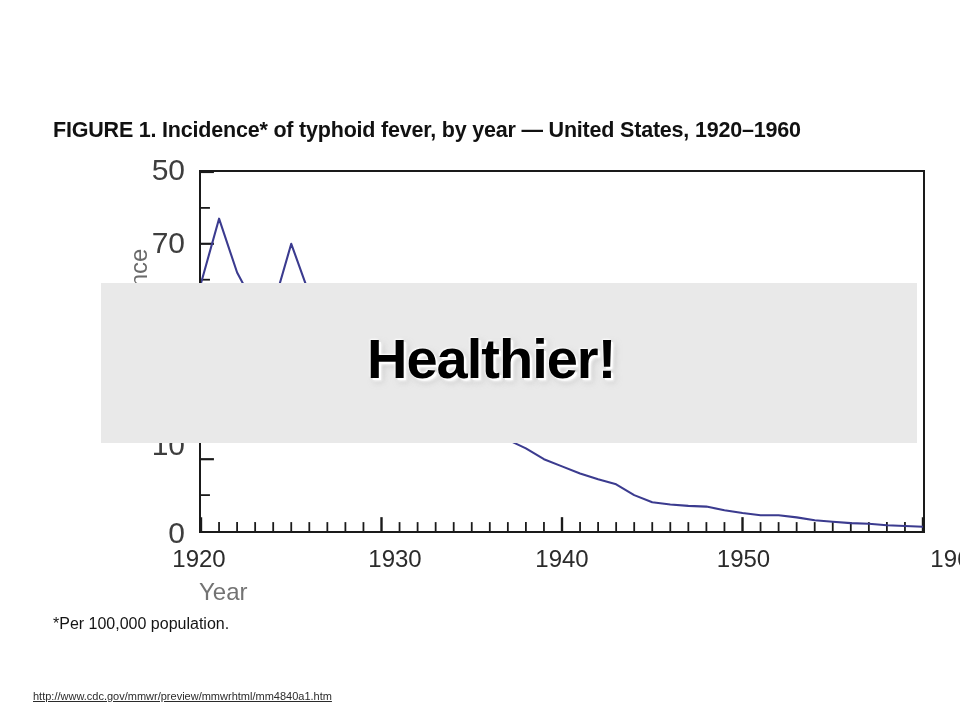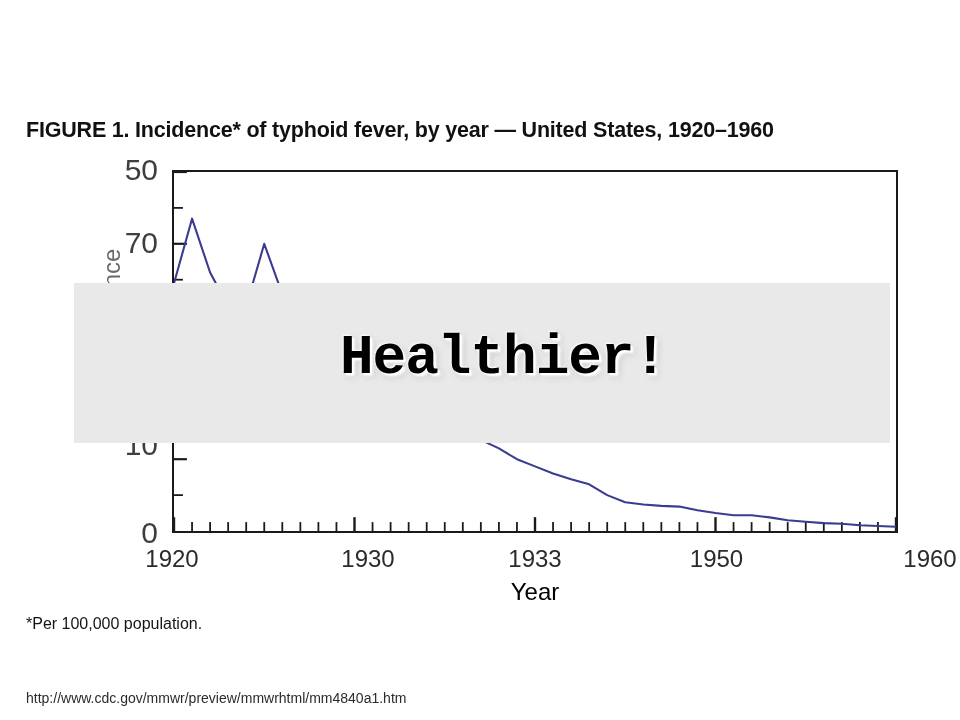--- a/index.html
+++ b/index.html
@@ -14,20 +14,21 @@
     overflow: hidden;
     font-family: "Liberation Sans", sans-serif;
     -webkit-font-smoothing: antialiased;
   }
 
   
   #slide {
     position: absolute;
     inset: 0;
     background: #ffffff;
+    margin-left: 27px;
   }
 
   
   #figure-title {
     position: absolute;
     left: 26px;
     top: 118px;
     width: 900px;
     font-family: "Liberation Sans", sans-serif;
     font-weight: bold;
@@ -93,24 +94,24 @@
     width: 726px;
     height: 28px;
   }
 
   
   #x-axis-title {
     position: absolute;
     left: 172px;
     top: 578px;
     width: 726px;
-    text-align: center;
+    text-align: left;
     font-family: "Liberation Sans", sans-serif;
     font-size: 24px;
-    color: #000000;
+    color: #737373;
   }
   #y-axis-title {
     position: absolute;
     left: 86px;
     top: 286px;
     width: 160px;
     text-align: center;
     font-family: "Liberation Sans", sans-serif;
     font-size: 24px;
     color: #6a6a6a;
@@ -125,43 +126,44 @@
     position: absolute;
     left: 26px;
     top: 615px;
     font-family: "Liberation Sans", sans-serif;
     font-size: 16px;
     color: #141414;
     white-space: nowrap;
   }
   #source-url {
     position: absolute;
-    left: 26px;
+    left: 6px;
     top: 690px;
     font-family: "Liberation Sans", sans-serif;
-    font-size: 14px;
+    font-size: 11px;
     color: #2b2b2b;
     white-space: nowrap;
+    text-decoration: underline;
   }
 
   
   #highlight-band {
     position: absolute;
     left: 74px;
     top: 283px;
     width: 816px;
     height: 160px;
     background: #e9e9e9;
     pointer-events: none;
   }
   #callout-text {
     position: absolute;
     left: 340px;
     top: 326px;
-    font-family: Liberation Mono, monospace;
+    font-family: Liberation Sans, sans-serif;
     font-weight: bold;
     font-size: 56px;
     letter-spacing: -1px;
     color: #000000;
     text-shadow:
        2px 2px 0 #ffffff,
        3px 3px 3px rgba(255,255,255,0.95),
       -1px -1px 2px #ffffff,
        4px 4px 6px rgba(170,170,170,0.55);
     white-space: nowrap;
@@ -236,21 +238,21 @@
         <line x1="0" y1="181.5" x2="9" y2="181.5" stroke="#1a1a1a" stroke-width="1.8"></line>
         <line x1="0" y1="108.9" x2="9" y2="108.9" stroke="#1a1a1a" stroke-width="1.8"></line>
         <line x1="0" y1="36.30000000000001" x2="9" y2="36.30000000000001" stroke="#1a1a1a" stroke-width="1.8"></line>
         <polyline points="0.00,112.53 18.15,47.19 36.30,101.64 54.45,135.76 72.60,135.76 90.75,72.60 108.90,123.42 127.05,163.35 145.20,203.28 163.35,221.43 181.50,204.73 199.65,204.73 217.80,214.17 235.95,228.69 254.10,243.21 272.25,257.73 290.40,270.07 308.55,270.80 326.70,279.51 344.85,290.40 363.00,297.66 381.15,304.92 399.30,310.73 417.45,315.81 435.60,326.70 453.75,333.96 471.90,336.14 490.05,337.59 508.20,338.32 526.35,341.95 544.50,344.85 562.65,347.03 580.80,347.03 598.95,349.21 617.10,352.11 635.25,353.56 653.40,355.01 671.55,355.74 689.70,357.19 707.85,357.92 726.00,358.64" fill="none" stroke="#3b3b8f" stroke-width="2.1" stroke-linejoin="round" stroke-linecap="round"></polyline>
       </svg>
   </div>
 
   <div id="x-tick-labels">
       <div class="x-tick-label" style="left: 0px;">1920</div>
       <div class="x-tick-label" style="left: 196px;">1930</div>
-      <div class="x-tick-label" style="left: 363px;">1933</div>
+      <div class="x-tick-label" style="left: 363px;">1940</div>
       <div class="x-tick-label" style="left: 544.5px;">1950</div>
       <div class="x-tick-label" style="left: 758px;">1960</div>
     </div>
 
   <div id="x-axis-title">Year</div>
   <div id="y-axis-title">Incidence</div>
 
   <div id="highlight-band" style="background: rgb(233, 233, 233);"></div>
 
   <div id="callout-text" style="color: rgb(0, 0, 0);">Healthier!</div>

